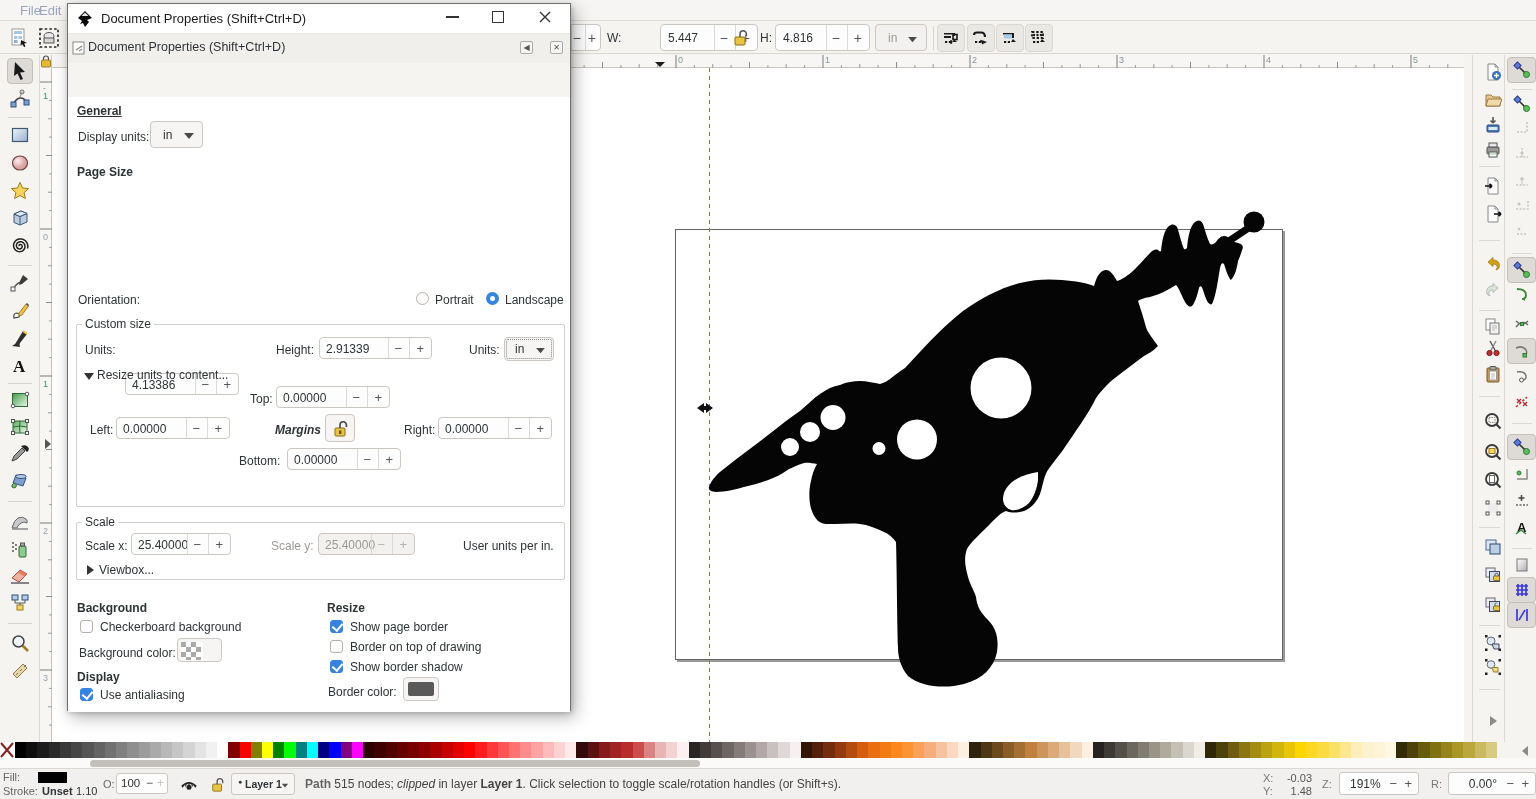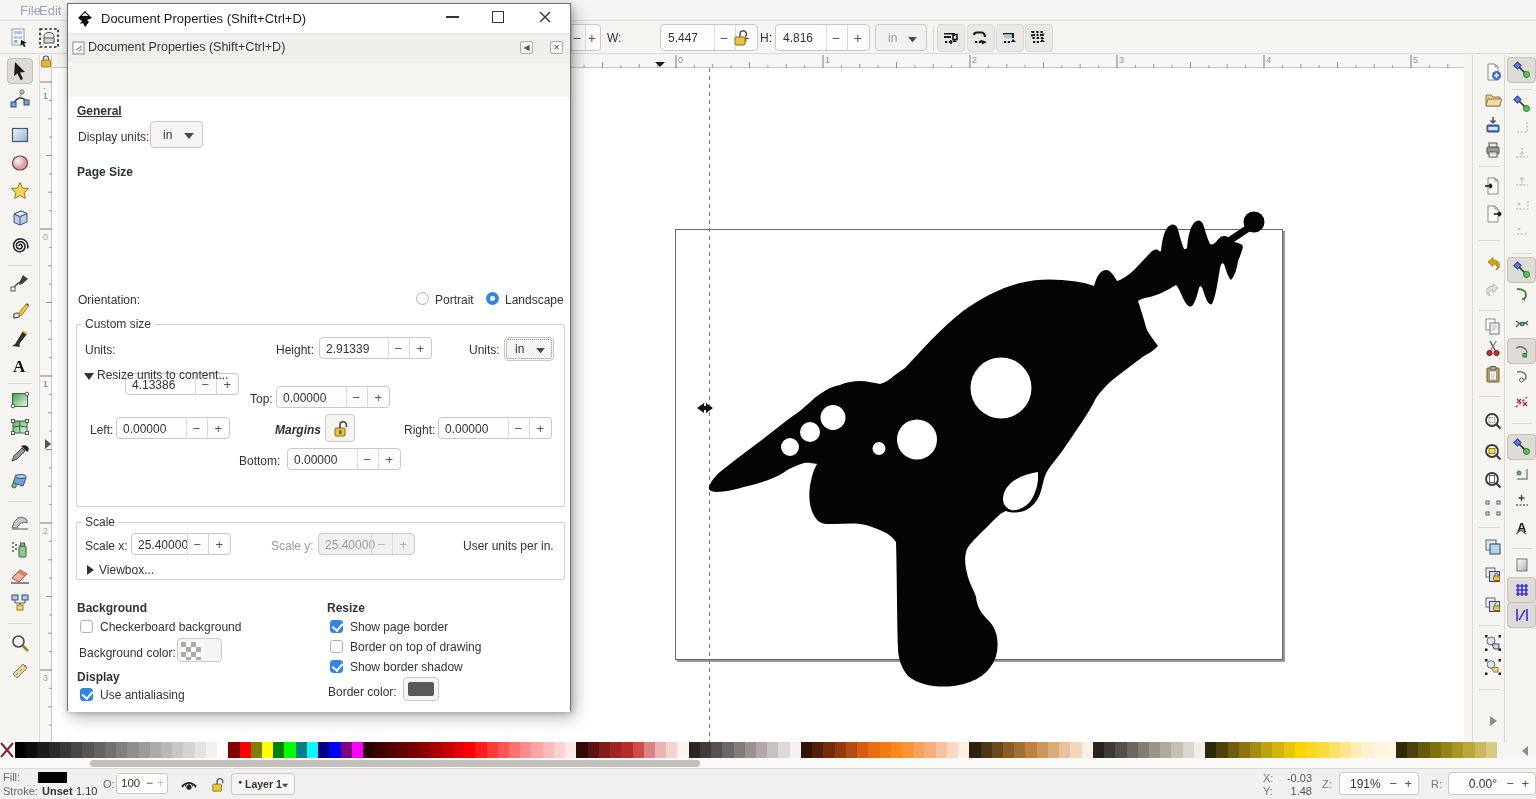--- a/index.html
+++ b/index.html
@@ -894,20 +894,21 @@
       <rect x="2" y="8" width="10" height="8" rx="1" fill="#e8c440" stroke="#8a6d1a"></rect>
       <path d="M7 8 V 5 a 3.2,3.2 0 0 1 6.4,0 V 7" fill="none" stroke="#555" stroke-width="1.5"></path>
     </svg>
     <div class="abs" style="left:231px;top:4px;width:64px;height:22px;background:#f6f5f4;border:1px solid #cdc7c2;border-radius:3px;">
       <span class="abs" style="left:6px;top:4px;font-size:7px;">●</span>
       <span class="abs bold" style="left:13px;top:4px;font-size:10.5px;">Layer 1</span>
       <svg width="8" height="5" viewBox="0 0 12 8" style="position:absolute;right:5px;top:9px;">
         <path d="M1 1 L6 7 L11 1 Z" fill="#4a4a4a"></path>
       </svg>
     </div>
+    <span class="abs" style="left:305px;top:8px;color:#444;"><b style="color:#666;">Path</b>&nbsp;515 nodes; <i>clipped</i> in layer <b>Layer 1</b>. Click selection to toggle scale/rotation handles (or Shift+s).</span>
     <span class="abs" style="left:1263px;top:3px;color:#777;font-size:11px;">X:</span>
     <span class="abs" style="left:1265px;top:3px;font-size:11px;width:47px;text-align:right;color:#555;">-0.03</span>
     <span class="abs" style="left:1263px;top:16px;color:#777;font-size:11px;">Y:</span>
     <span class="abs" style="left:1265px;top:16px;font-size:11px;width:47px;text-align:right;color:#555;">1.48</span>
     <span class="abs" style="left:1322px;top:9px;color:#777;font-size:11px;">Z:</span>
     <div class="abs" style="left:1339px;top:3px;width:80px;height:23px;background:#fdfdfd;border:1px solid #cdc7c2;border-radius:3px;">
       <span class="abs" style="left:10px;top:4px;">191%</span>
       <span class="abs" style="right:21px;top:3px;font-size:13px;color:#555;">−</span>
       <span class="abs" style="right:6px;top:3px;font-size:13px;color:#555;">+</span>
     </div>

